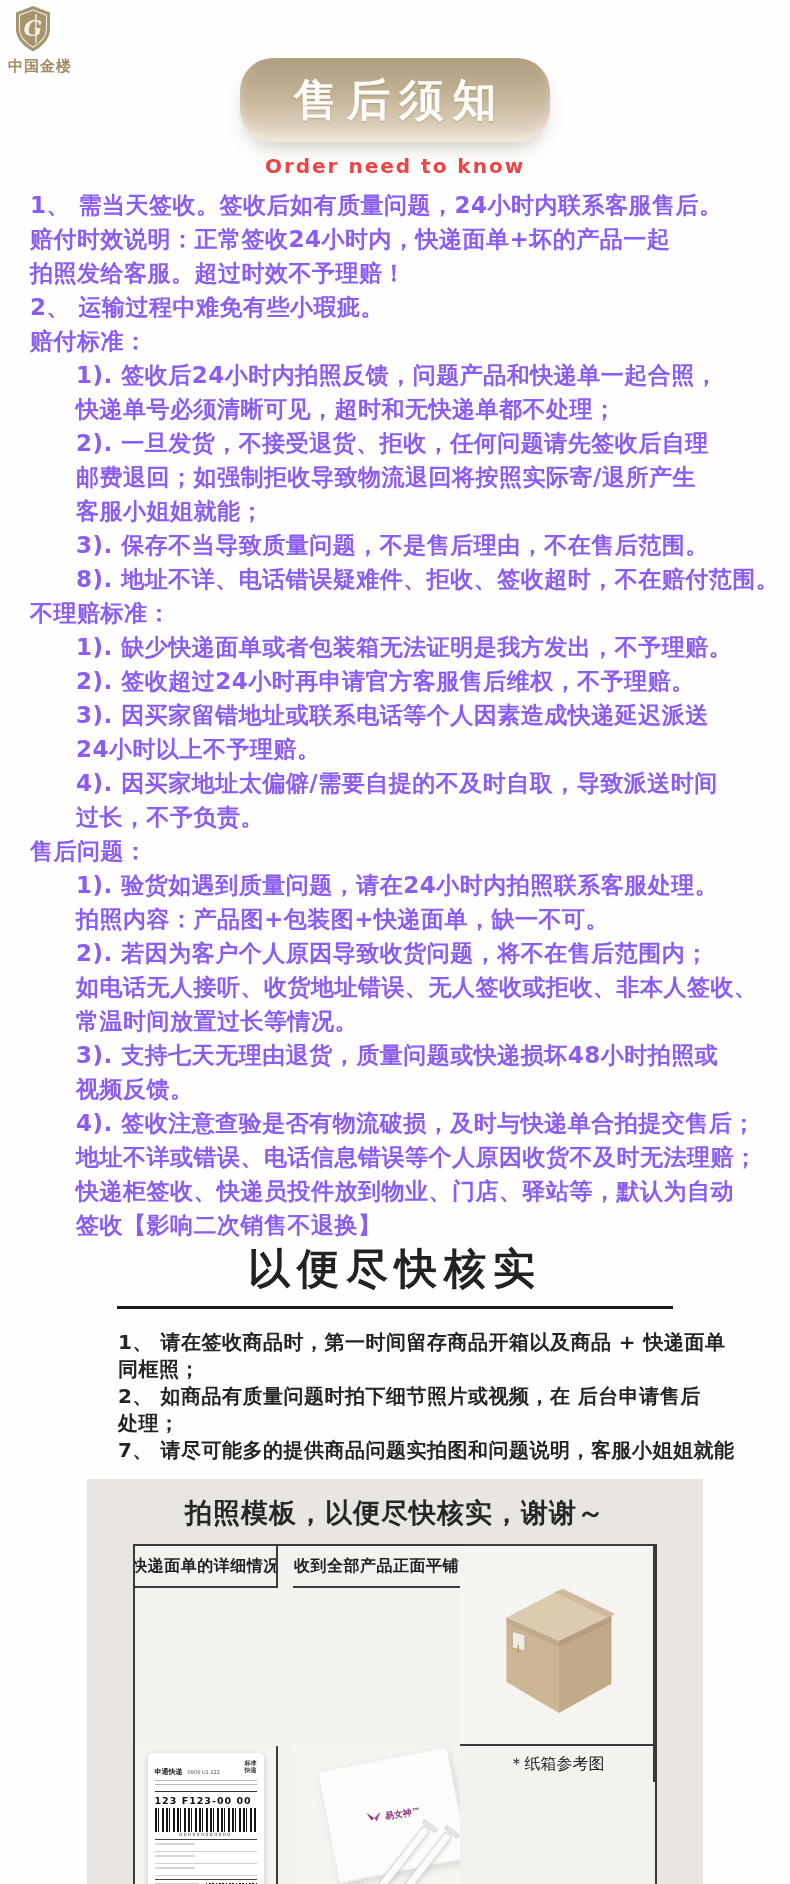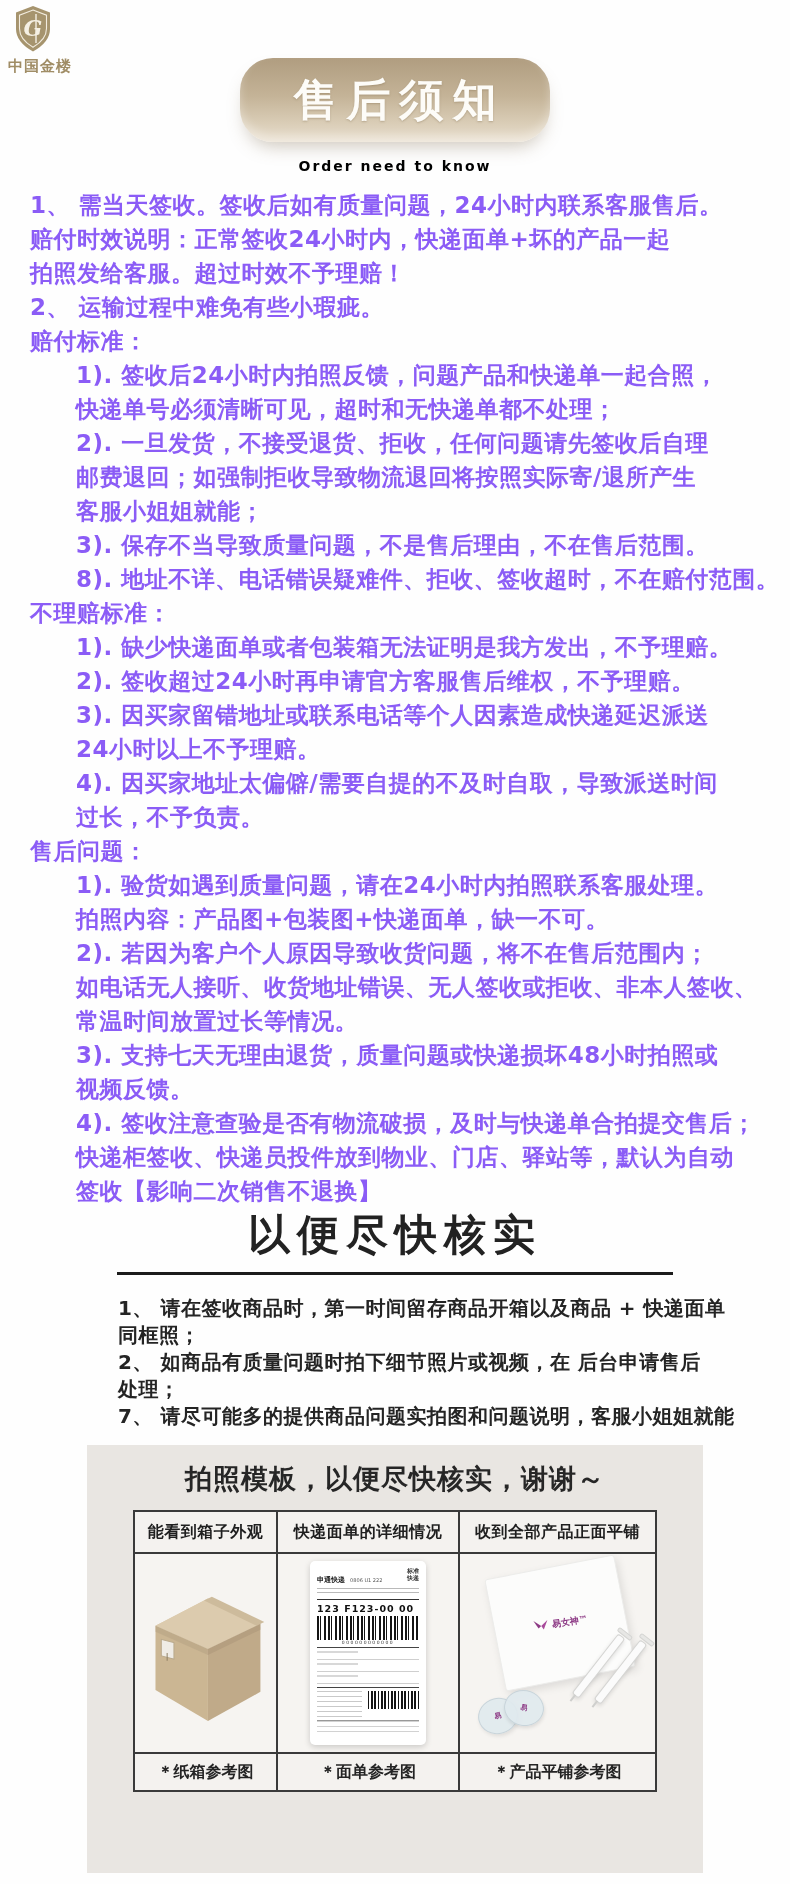--- a/index.html
+++ b/index.html
@@ -27,21 +27,21 @@
     display:flex;align-items:center;justify-content:center;
   }
   .banner-title{
     font-size:44px;font-weight:700;color:#fdfcf8;letter-spacing:9px;
     text-shadow:0 1px 2px rgba(120,100,70,.35);
     padding-left:9px; 
     white-space:nowrap;
   }
   .banner-sub{
     margin-top:13px;text-align:center;
-    font-size:14px;line-height:22px;font-weight:600;color:#000000;letter-spacing:2px;
+    font-size:20px;line-height:22px;font-weight:600;color:#ef4444;letter-spacing:2px;
   }
   
   .notice{margin:11px 24px 0 30px;}
   .n-line{
     font-size:23px;line-height:34px;font-weight:700;color:#8b5cf6;
     white-space:nowrap;letter-spacing:.5px;
   }
   .n-line.i1{padding-left:46px;}
   
   .tpl-title{
@@ -66,25 +66,25 @@
   }
   .ptable{
     width:520px;margin:15px auto 0 auto;
     display:grid;grid-template-columns:27.5% 35% 37.5%;
     border:2px solid #3a3a3a;background:#f4f2ef;
   }
   .pcell{
     box-sizing:border-box;border-right:2px solid #3a3a3a;border-bottom:2px solid #3a3a3a;
     display:flex;align-items:center;justify-content:center;overflow:hidden;position:relative;
   }
-  .pcell.last{border-right:none;}
+  .pcell.last{border-right:none;margin-left:15px;}
   .pcell.bottomrow{border-bottom:none;}
   .phead{height:42px;font-size:16px;font-weight:700;color:#1f1f1f;white-space:nowrap;letter-spacing:.5px;}
   .pimg{height:200px;background:#f6f4f1;}
-  .pcap{height:36px;font-size:16px;font-weight:700;color:#242424;white-space:nowrap;}
+  .pcap{height:36px;font-size:16px;font-weight:400;color:#242424;white-space:nowrap;}
   
   .carton{width:136px;height:156px;}
   
   .slabel{
     width:116px;height:184px;background:#ffffff;border-radius:5px;
     box-shadow:0 2px 6px rgba(0,0,0,.18);
     position:relative;box-sizing:border-box;padding:6px 7px;overflow:hidden;
   }
   .sl-row1{display:flex;justify-content:space-between;align-items:flex-start;}
   .sl-courier{font-size:7px;font-weight:700;color:#222;white-space:nowrap;}
@@ -178,40 +178,40 @@
       <div class="n-line i1">过长，不予负责。</div>
       <div class="n-line">售后问题：</div>
       <div class="n-line i1">1). 验货如遇到质量问题，请在24小时内拍照联系客服处理。</div>
       <div class="n-line i1">拍照内容：产品图+包装图+快递面单，缺一不可。</div>
       <div class="n-line i1">2). 若因为客户个人原因导致收货问题，将不在售后范围内；</div>
       <div class="n-line i1">如电话无人接听、收货地址错误、无人签收或拒收、非本人签收、</div>
       <div class="n-line i1">常温时间放置过长等情况。</div>
       <div class="n-line i1">3). 支持七天无理由退货，质量问题或快递损坏48小时拍照或</div>
       <div class="n-line i1">视频反馈。</div>
       <div class="n-line i1">4). 签收注意查验是否有物流破损，及时与快递单合拍提交售后；</div>
+      <div class="n-line i1">地址不详或错误、电话信息错误等个人原因收货不及时无法理赔；</div>
       <div class="n-line i1">快递柜签收、快递员投件放到物业、门店、驿站等，默认为自动</div>
       <div class="n-line i1">签收【影响二次销售不退换】</div>
     </div>
 
   <div class="tpl-title">以便尽快核实</div>
   <div class="tpl-hr"></div>
   <div class="tpl-items" id="tpl-items">
       <div class="t-line">1、 请在签收商品时，第一时间留存商品开箱以及商品 + 快递面单</div>
       <div class="t-line">同框照；</div>
       <div class="t-line">2、 如商品有质量问题时拍下细节照片或视频，在 后台申请售后</div>
       <div class="t-line">处理；</div>
       <div class="t-line">7、 请尽可能多的提供商品问题实拍图和问题说明，客服小姐姐就能</div>
     </div>
 
   <div class="pbox">
     <div class="pbox-title">拍照模板，以便尽快核实，谢谢～</div>
 
     <div class="ptable">
 
-      <div class="pcell phead">能看到箱子外观</div>
       <div class="pcell phead">快递面单的详细情况</div>
       <div class="pcell phead last">收到全部产品正面平铺</div>
 
       <div class="pcell pimg">
         <svg class="carton" viewBox="0 0 140 160">
           <polygon points="18,52 72,24 126,50 72,76" fill="#dcCBAe"></polygon>
           <polygon points="18,52 72,24 126,50 72,76" fill="#dccbae"></polygon>
           <polygon points="18,52 72,76 72,150 18,118" fill="#cbb693"></polygon>
           <polygon points="126,50 72,76 72,150 126,120" fill="#c0aa89"></polygon>
           <polygon points="68,26 76,22 130,48 122,52" fill="#cdbb9c"></polygon>

